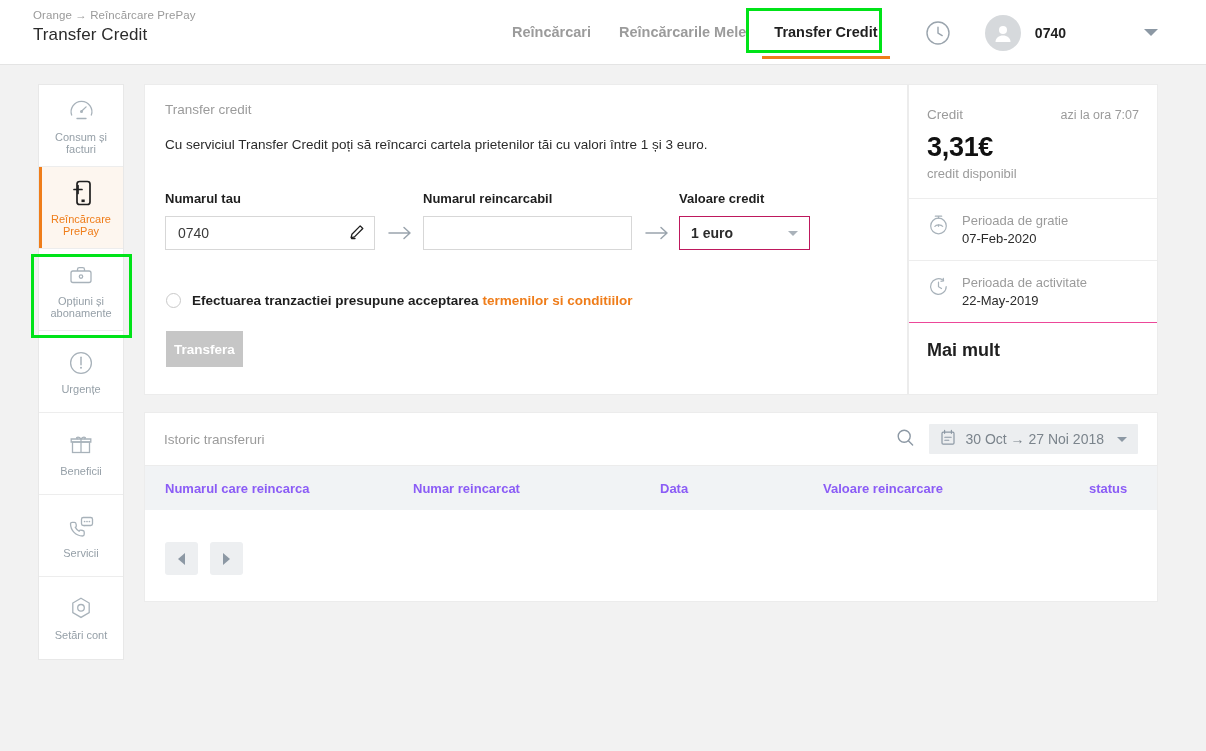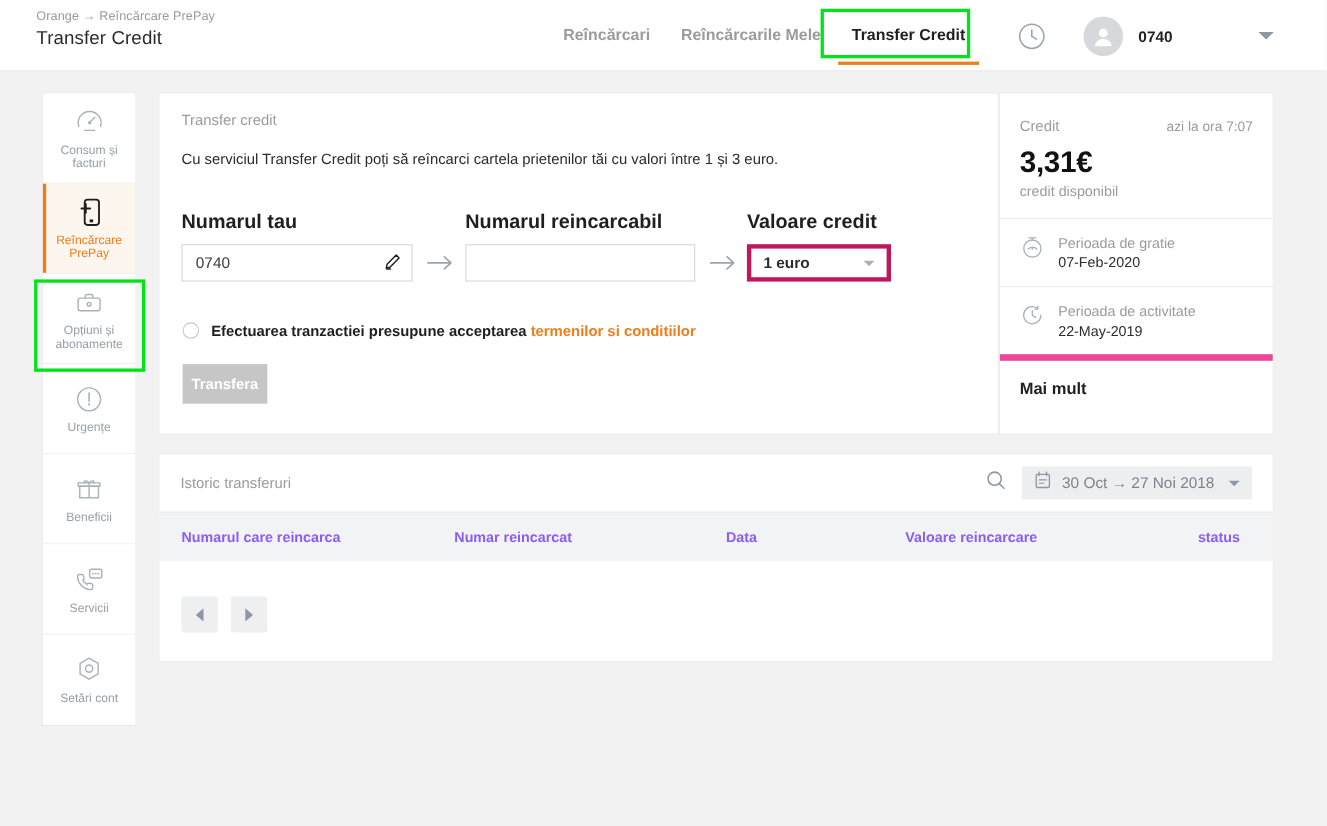--- a/index.html
+++ b/index.html
@@ -80,32 +80,32 @@
   .card {
     position: absolute; background: #ffffff; border: 1px solid #ececec;
   }
   #transfer-card { left: 144px; top: 84px; width: 764px; height: 311px; }
   #credit-card   { left: 908px; top: 84px; width: 250px; height: 311px; }
   #history-card  { left: 144px; top: 412px; width: 1014px; height: 190px; }
 
   .sec-title { font-size: 13.5px; color: #9b9b9b; }
   .sec-desc  { font-size: 13.5px; color: #2b2b2b; }
 
-  .field-label { font-size: 18px; font-weight: bold; color: #1f1f1f; }
+  .field-label { font-size: 13px; font-weight: bold; color: #1f1f1f; }
   .txt-input {
     height: 34px; border: 1px solid #d7d7d7; background: #fff;
     font-family: "Liberation Sans", sans-serif; font-size: 14px; color: #3a3a3a;
     padding: 0 30px 0 12px; outline: none; display: flex; align-items: center;
   }
   .input-wrap { position: relative; display: inline-block; }
   .pencil { position: absolute; right: 10px; top: 8px; }
   .arrow-sep { width: 26px; height: 34px; display: flex; align-items: center; justify-content: center; }
 
   .select-box {
-    height: 34px; border: 4px solid #be185d; background: #fff;
+    height: 34px; border: 1px solid #be185d; background: #fff;
     display: flex; align-items: center; justify-content: space-between;
     padding: 0 11px; font-size: 14px; color: #2b2b2b; font-weight: bold; cursor: pointer;
   }
   .select-box .sel-caret {
     width: 0; height: 0; border-left: 5px solid transparent;
     border-right: 5px solid transparent; border-top: 5px solid #aab2ba;
   }
 
   .radio-circle {
     width: 15px; height: 15px; border-radius: 50%;
@@ -122,21 +122,21 @@
 
   
   .credit-head { padding: 22px 18px 0 18px; display: flex; justify-content: space-between; align-items: baseline; }
   .credit-label { font-size: 13.5px; color: #9b9b9b; }
   .credit-time { font-size: 12.5px; color: #9b9b9b; }
   .credit-amount { font-size: 27px; font-weight: bold; color: #111; padding: 10px 18px 0 18px; letter-spacing: -.3px; }
   .credit-sub { font-size: 13px; color: #9b9b9b; padding: 3px 18px 17px 18px; }
   .credit-row { border-top: 1px solid #ededed; padding: 14px 18px; display: flex; align-items: flex-start; gap: 12px; }
   .credit-row .cr-t1 { font-size: 13px; color: #9b9b9b; }
   .credit-row .cr-t2 { font-size: 13px; color: #2b2b2b; margin-top: 3px; }
-  .credit-more { border-top: 6px solid #ec4899; padding: 17px 18px; font-size: 15px; font-weight: bold; color: #1f1f1f; cursor: pointer; }
+  .credit-more { border-top: 1px solid #ec4899; padding: 17px 18px; font-size: 18px; font-weight: bold; color: #1f1f1f; cursor: pointer; }
 
   
   .hist-head { height: 52px; display: flex; align-items: center; padding: 0 19px; }
   .hist-title { font-size: 13.5px; color: #9b9b9b; flex: 1; }
   .search-ico { margin-right: 14px; cursor: pointer; }
   .date-picker {
     height: 30px; background: #eceef0; display: flex; align-items: center; gap: 9px;
     padding: 0 11px; cursor: pointer; border-radius: 1px;
   }
   .date-text { font-size: 14px; color: #7b848c; }

